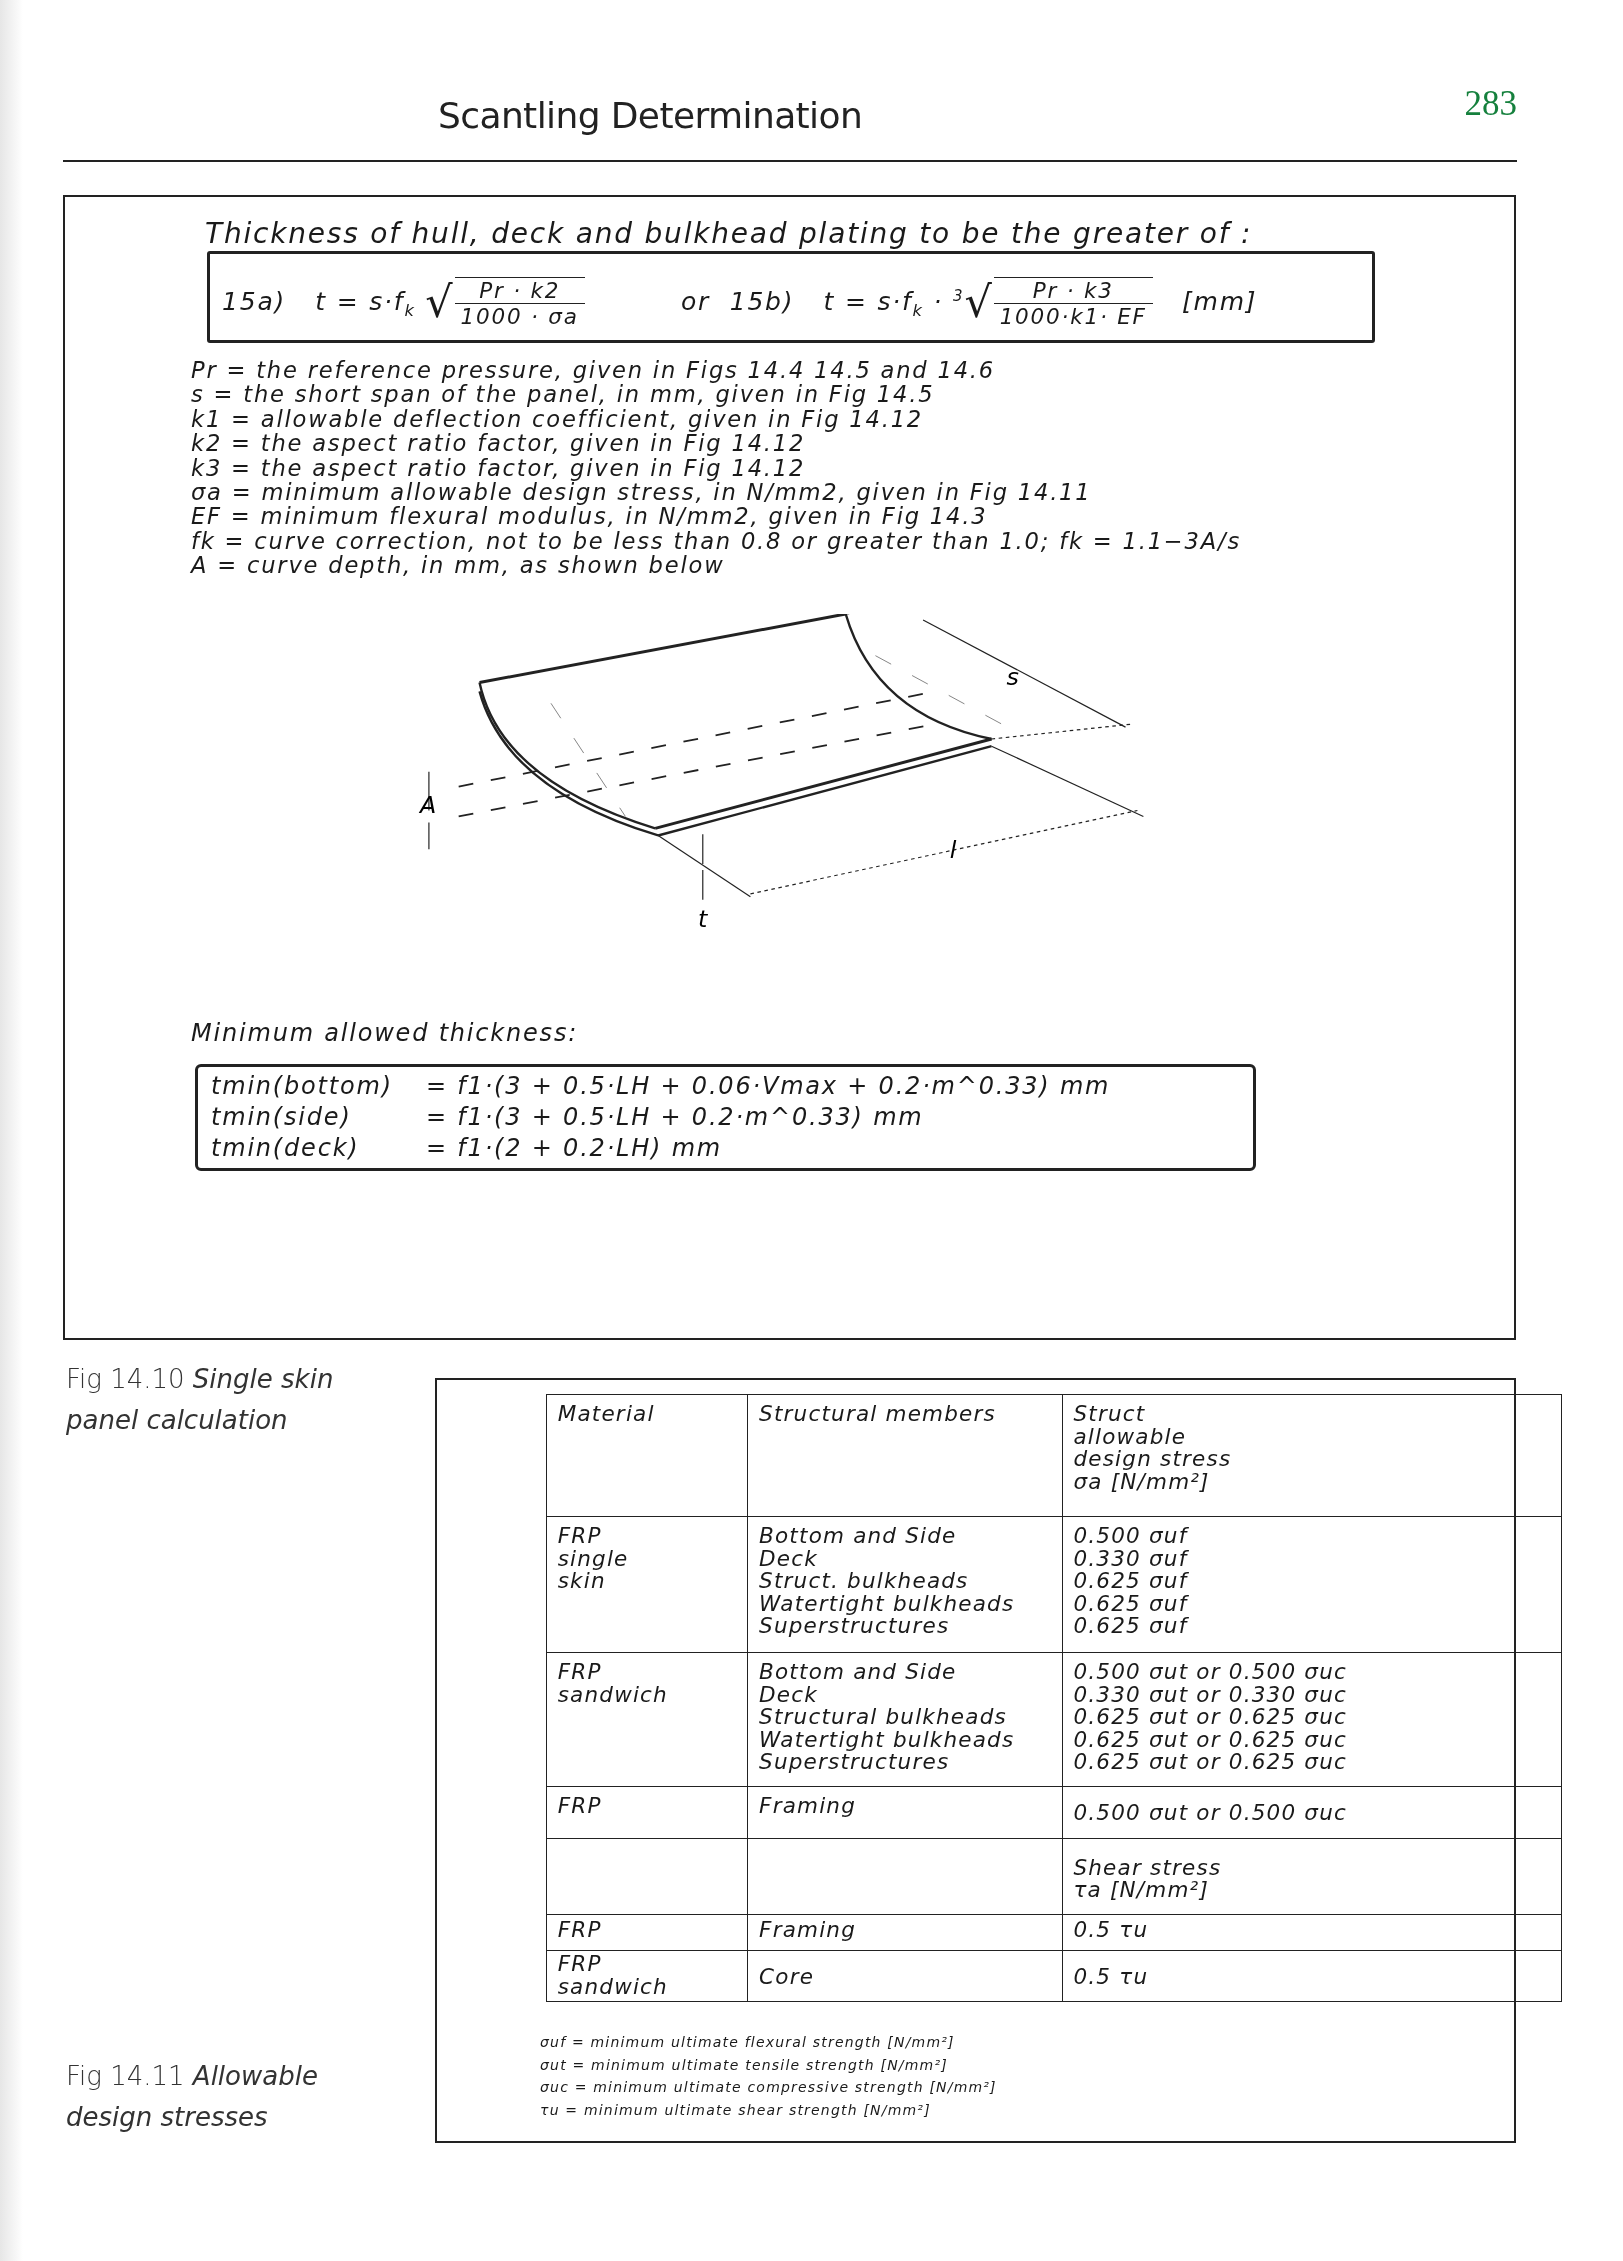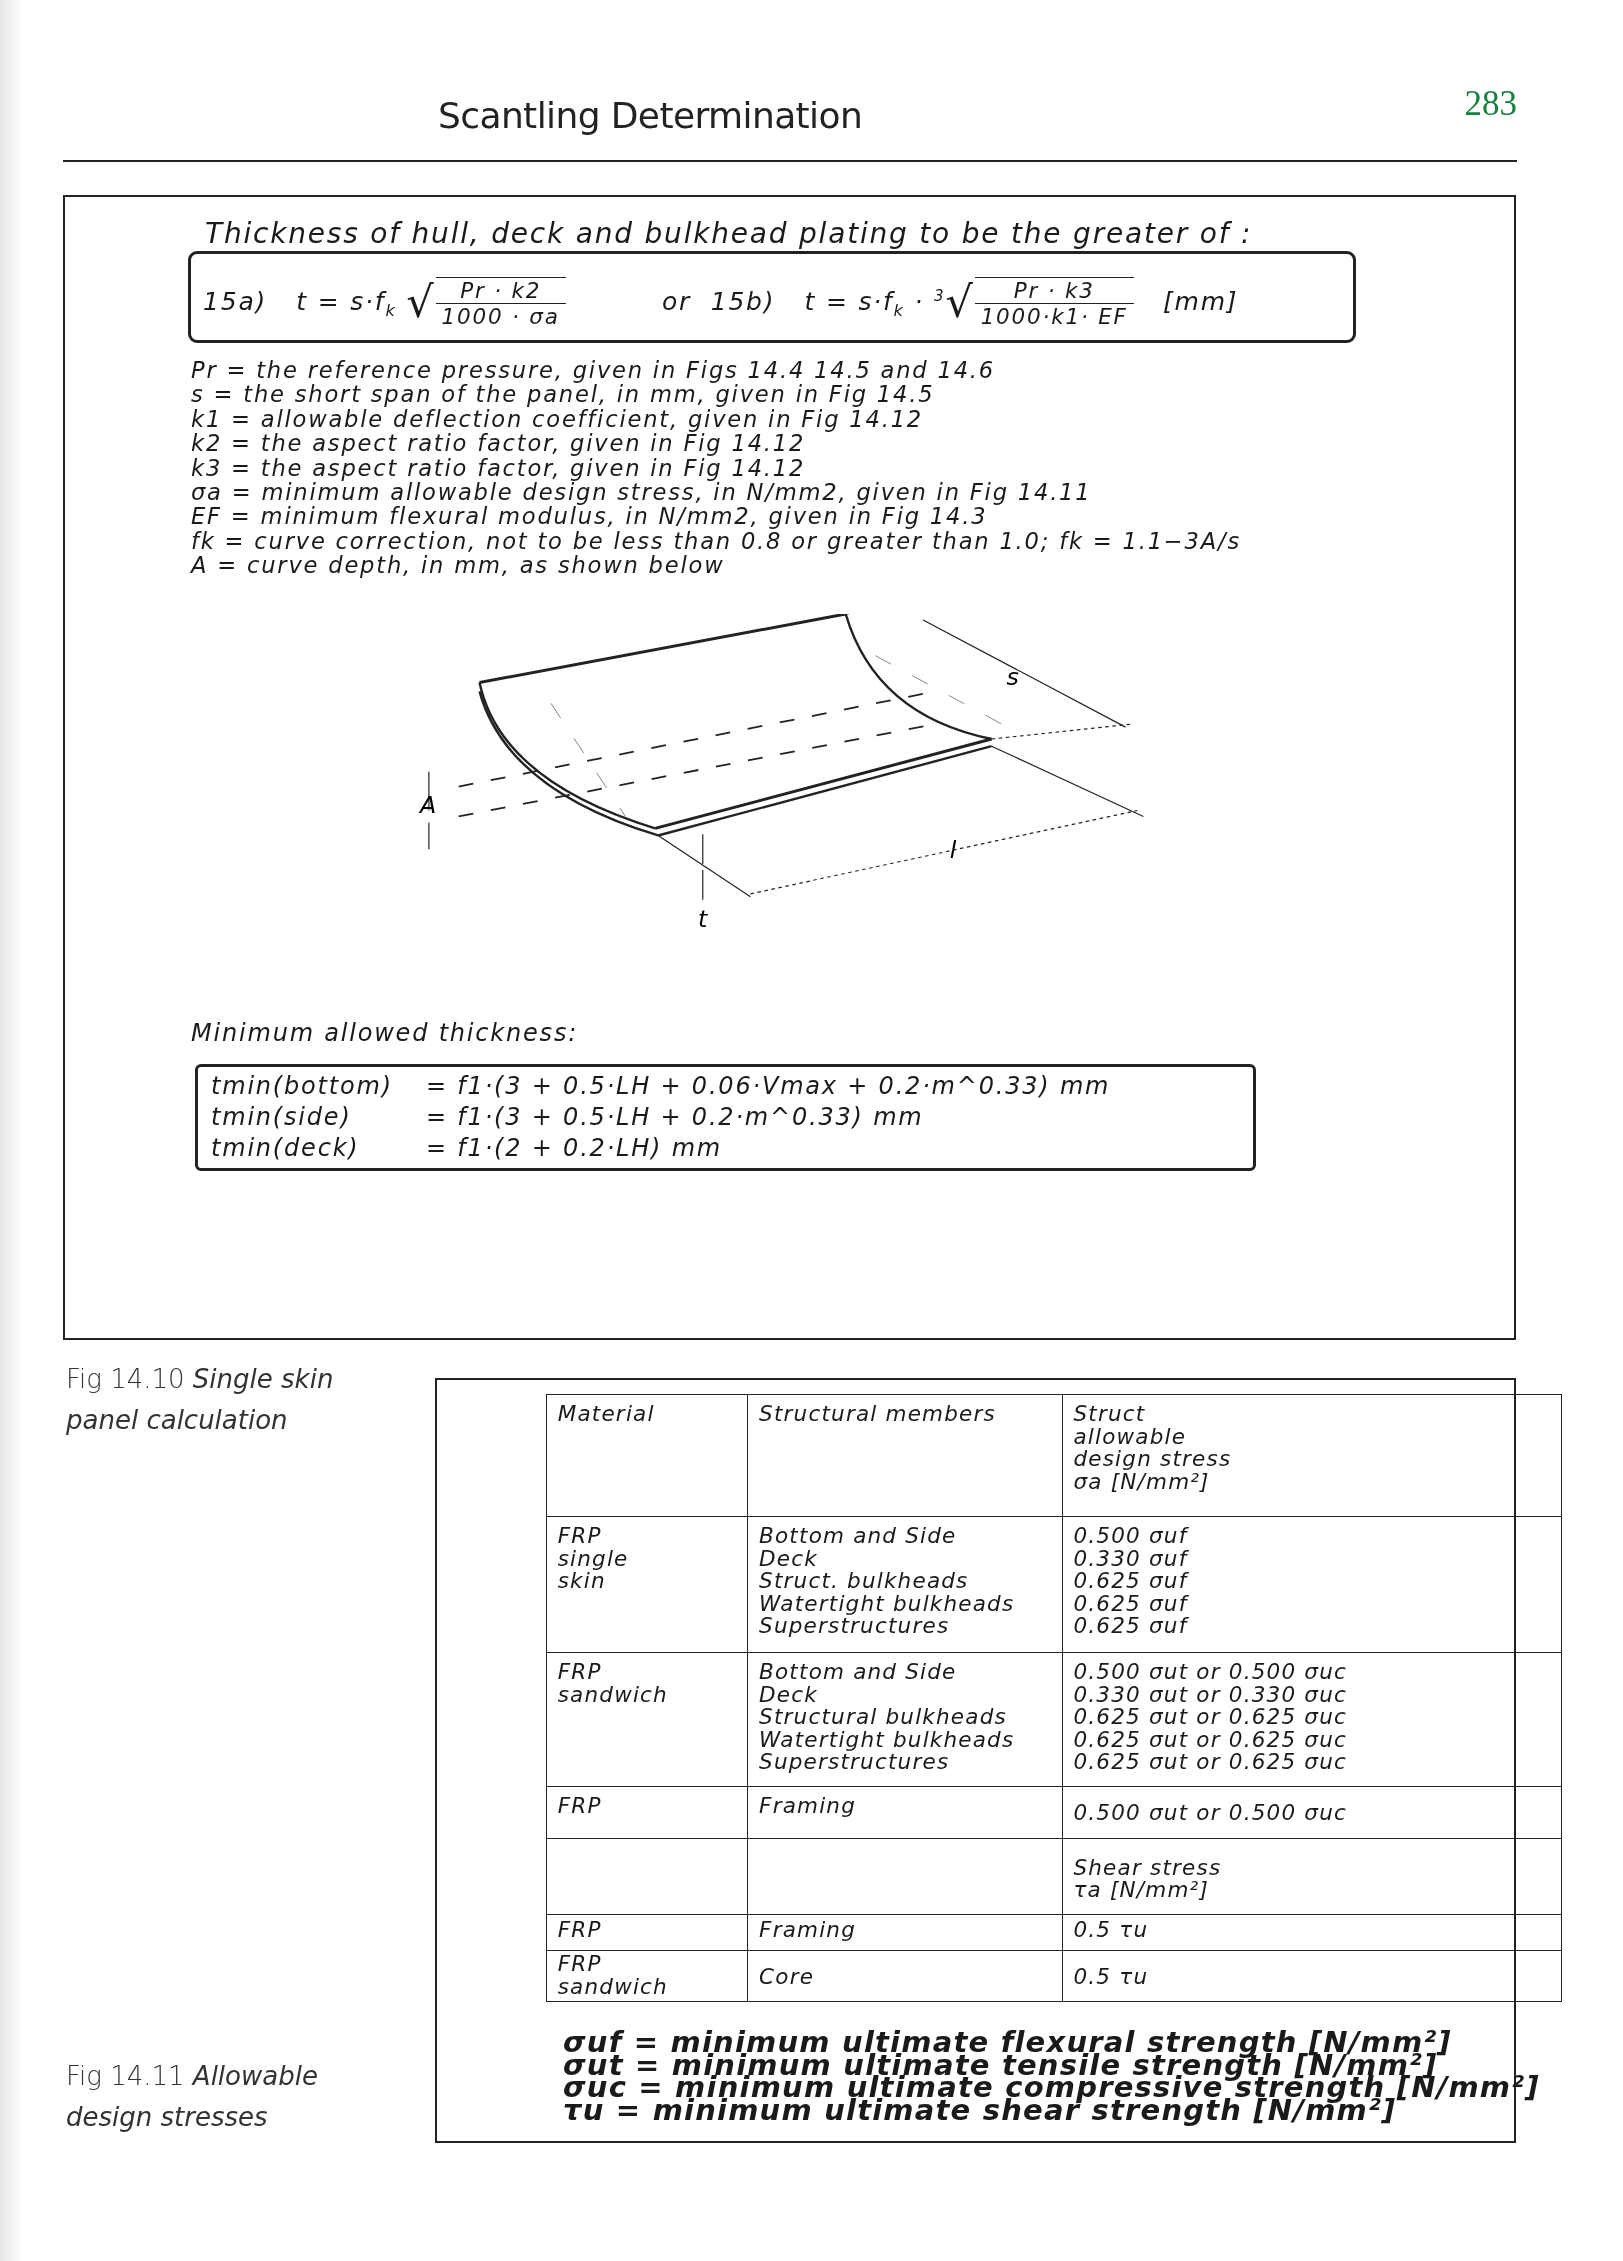--- a/index.html
+++ b/index.html
@@ -16,22 +16,22 @@
     font-family:Liberation Serif, serif; color:#15803d; }
   .head-rule { position:absolute; left:63px; top:160px; width:1454px; height:2.4px; background:#222; }
 
   .box { position:absolute; border:2.4px solid #222; background:#fff; }
   .box1 { left:63px; top:195px; width:1449px; height:1141px; }
   .box2 { left:435px; top:1378px; width:1077px; height:761px; }
 
   .tech { font-family:"DejaVu Sans", sans-serif; font-style:italic; color:#1a1a1a; }
   .intro { position:absolute; left:140px; top:20px; font-size:28px; letter-spacing:1.8px; }
 
-  .formula-box { position:absolute; left:123px; top:54px; width:1162px; height:86px;
-    border:3px solid #222; border-radius:9px; }
+  .formula-box { position:absolute; left:142px; top:54px; width:1162px; height:86px;
+    border:3px solid #222; border-radius:3px; }
   .formula-box .f { position:absolute; top:22.6px; font-size:25px; letter-spacing:1.8px; white-space:nowrap; }
   .frac { display:inline-block; vertical-align:middle; text-align:center; }
   .frac .num { display:block; border-bottom:1.8px solid #222; padding:0 6px; font-size:21.5px; }
   .frac .den { display:block; padding:0 6px; font-size:21.5px; }
   .rad { display:inline-block; font-size:43px; vertical-align:middle; font-style:normal; line-height:1; }
   .radicand { display:inline-block; border-top:1.8px solid #222; vertical-align:middle; }
 
   .defs { position:absolute; left:126px; top:161px; font-size:22.6px; line-height:24.4px; letter-spacing:1.8px; }
   .defs div { white-space:nowrap; }
 
@@ -52,21 +52,21 @@
     font-weight:300; font-size:26px; line-height:41px; color:#333; }
   .caption .it { font-style:italic; }
 
   table.stress { position:absolute; left:109px; top:13.7px; width:1016px;
     border-collapse:collapse; font-family:"DejaVu Sans", sans-serif; font-style:italic;
     font-size:21.5px; line-height:22.6px; letter-spacing:1.2px; }
   table.stress td { border:1.8px solid #222; vertical-align:top; padding:8.3px 10.7px 6px 10.7px; }
   table.stress td.c1 { width:179px; }
   table.stress td.c2 { width:292px; }
   table.stress .lines div { white-space:nowrap; }
-  .legend { position:absolute; left:126px; top:651px; font-size:29px; line-height:22.6px; letter-spacing:1.2px;font-weight:bold; }
+  .legend { position:absolute; left:103px; top:651px; font-size:14px; line-height:22.6px; letter-spacing:1.2px; }
   .legend div { white-space:nowrap; }
 </style>
 </head>
 <body>
 
 <div class="gutter"></div>
 
 <div class="running-head">Scantling Determination</div>
 <div class="page-number">283</div>
 <div class="head-rule"></div>

